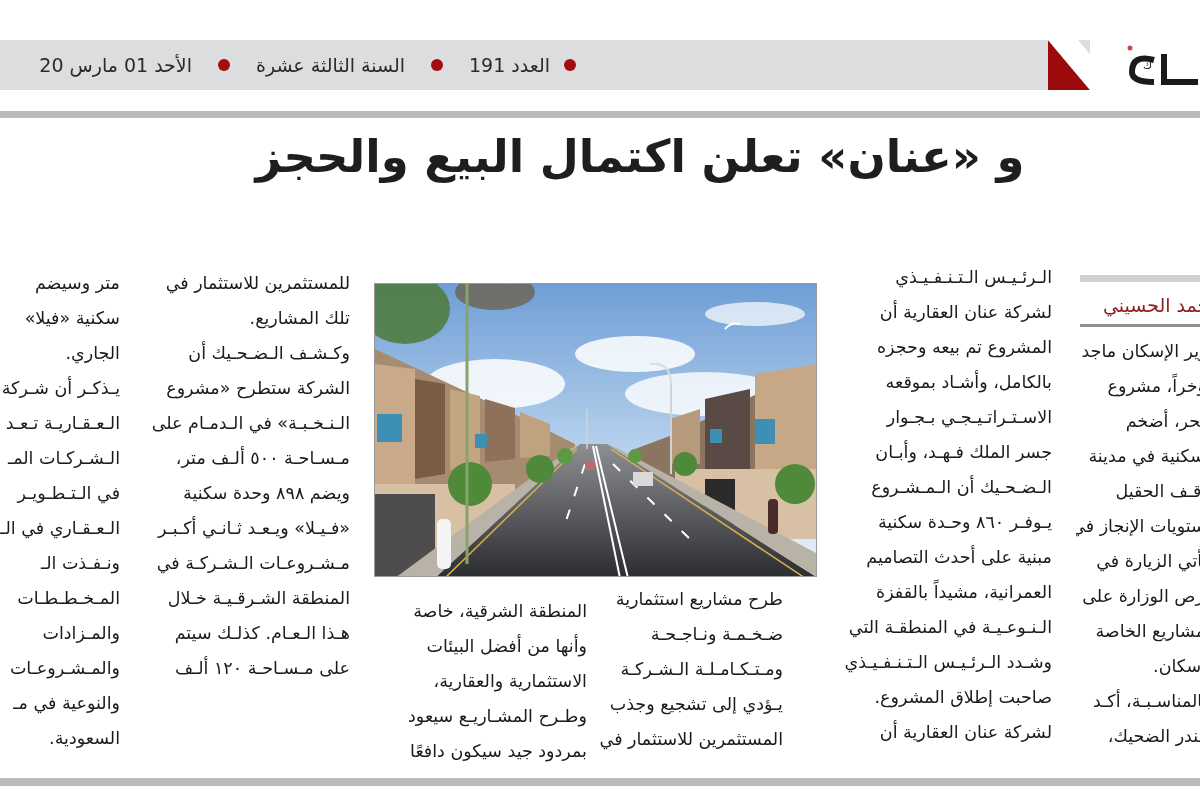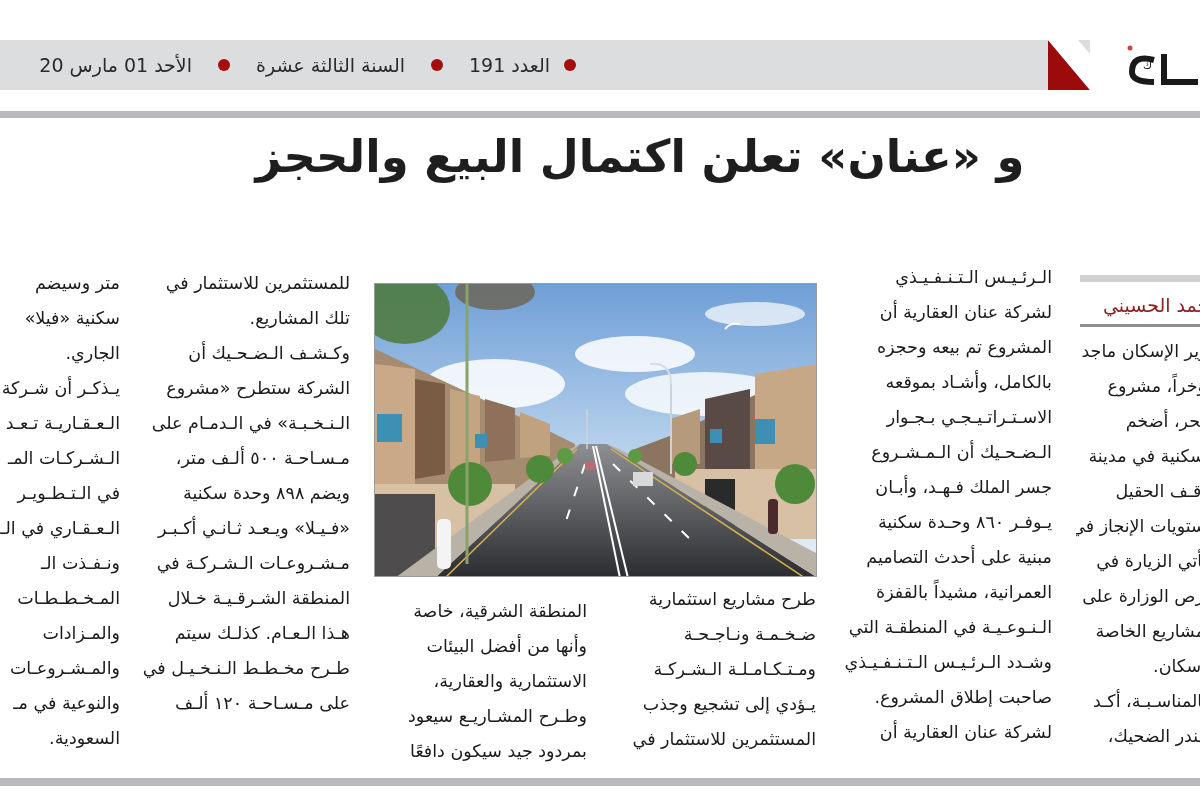--- a/index.html
+++ b/index.html
@@ -20,21 +20,21 @@
   
   .headline { position: absolute; left: 200px; top: 128px; width: 880px; text-align: center; direction: rtl;
     font-family: "DejaVu Sans", sans-serif; font-weight: bold; font-size: 45px; line-height: 58px; color: #1e1e1e; letter-spacing: -1px; }
 
   
   .col { position: absolute; direction: rtl; text-align: justify; text-align-last: right;
     font-family: "DejaVu Sans", sans-serif; font-size: 17.5px; line-height: 35px; color: #1b1b1b; overflow: hidden; }
   .col p { white-space: nowrap; }
   .col-1 { left: 1076px; top: 334px; width: 140px; }
   .col-2 { left: 840px; top: 260px; width: 212px; }
-  .col-3a { left: 604px; top: 582px; width: 212px; }
+  .col-3a { left: 571px; top: 582px; width: 212px; }
   .col-3b { left: 375px; top: 594px; width: 212px; }
   .col-4 { left: 138px; top: 266px; width: 212px; }
   .col-5 { left: -10px; top: 266px; width: 130px; }
 
   .byline-bar { position: absolute; left: 1080px; top: 275px; width: 120px; height: 7px; background: #d0d1d3; }
   .byline { position: absolute; left: 1080px; top: 288px; width: 140px; height: 36px; direction: rtl; text-align: right;
     font-size: 19px; color: #8c1d1d; white-space: nowrap; overflow: hidden; line-height: 34px; }
   .byline-rule { position: absolute; left: 1080px; top: 324px; width: 120px; height: 3px; background: #8e8f91; }
 
   
@@ -94,22 +94,22 @@
   <p>وبالمناسـبـة، أكـد</p>
   <p>مهندر الضحيك،</p>
 </div>
 
 <div class="col col-2">
   <p>الـرئـيـس الـتـنـفـيـذي</p>
   <p>لشركة عنان العقارية أن</p>
   <p>المشروع تم بيعه وحجزه</p>
   <p>بالكامل، وأشـاد بموقعه</p>
   <p>الاسـتـراتـيـجـي بـجـوار</p>
+  <p>جسر الملك فـهـد، وأبـان</p>
   <p>الـضـحـيك أن الـمـشـروع</p>
-  <p>جسر الملك فـهـد، وأبـان</p>
   <p>يـوفـر ٨٦٠ وحـدة سكنية</p>
   <p>مبنية على أحدث التصاميم</p>
   <p>العمرانية، مشيداً بالقفزة</p>
   <p>الـنـوعـيـة في المنطقـة التي</p>
   <p>وشـدد الـرئـيـس الـتـنـفـيـذي</p>
   <p>صاحبت إطلاق المشروع.</p>
   <p>لشركة عنان العقارية أن</p>
 </div>
 
 <div class="photo">
@@ -205,21 +205,20 @@
   <p>تلك المشاريع.</p>
   <p>وكـشـف الـضـحـيك أن</p>
   <p>الشركة ستطرح «مشروع</p>
   <p>الـنـخـبـة» في الـدمـام على</p>
   <p>مـسـاحـة ٥٠٠ ألـف متر،</p>
   <p>ويضم ٨٩٨ وحدة سكنية</p>
   <p>«فـيـلا» ويـعـد ثـانـي أكـبـر</p>
   <p>مـشـروعـات الـشـركـة في</p>
   <p>المنطقة الشـرقـيـة خـلال</p>
   <p>هـذا الـعـام. كذلـك سيتم</p>
-  <p>طـرح مخـطـط الـنـخـيـل في</p>
   <p>على مـسـاحـة ١٢٠ ألـف</p>
 </div>
 
 <div class="col col-5">
   <p>متر وسيضم</p>
   <p>سكنية «فيلا»</p>
   <p>الجاري.</p>
   <p>يـذكـر أن شـركة</p>
   <p>الـعـقـاريـة تـعـد</p>
   <p>الـشـركـات المـ</p>

